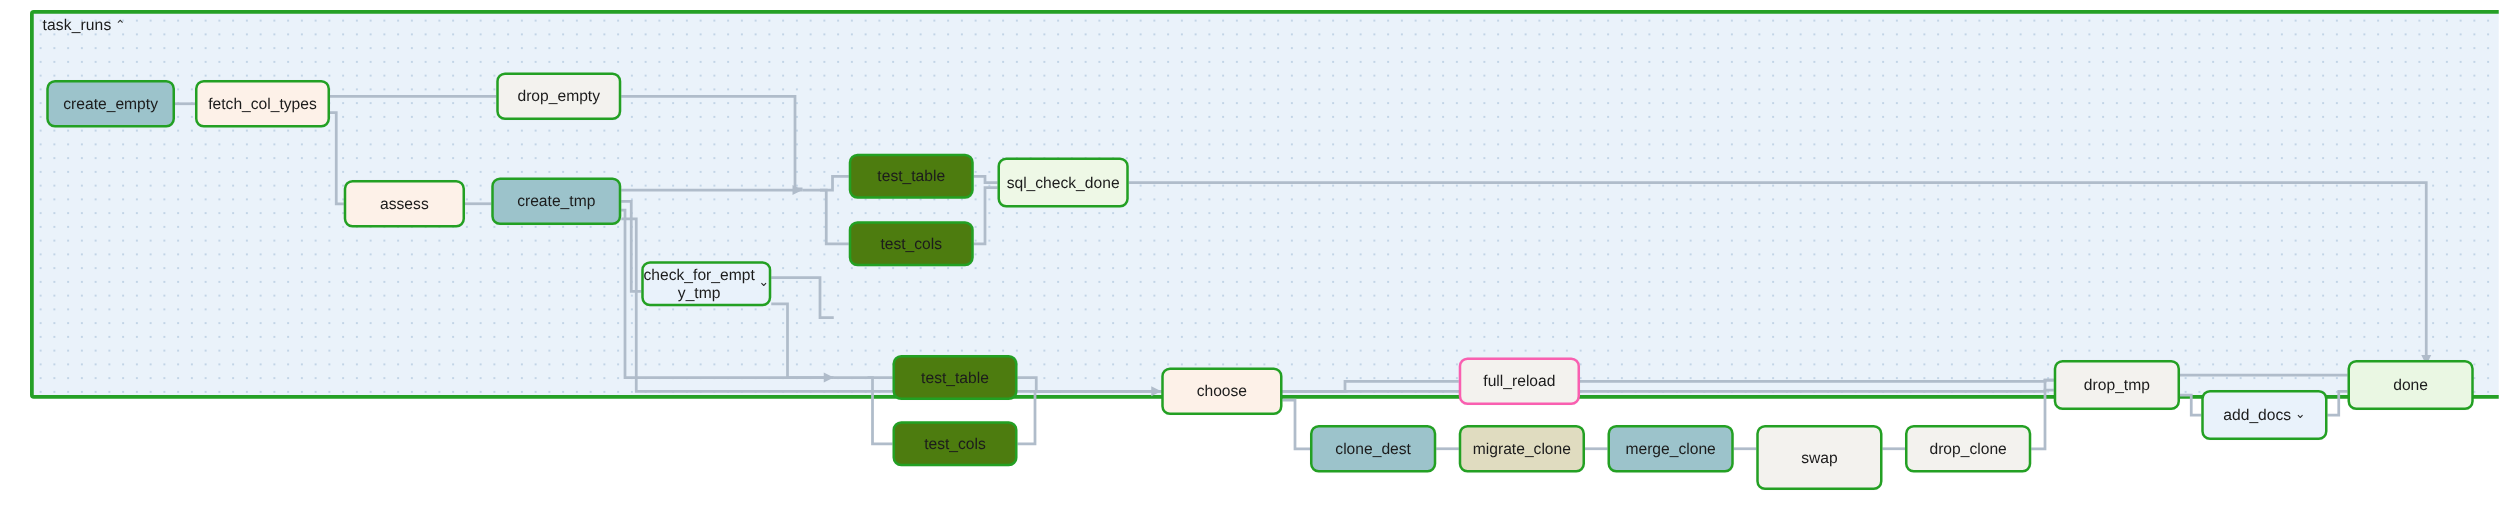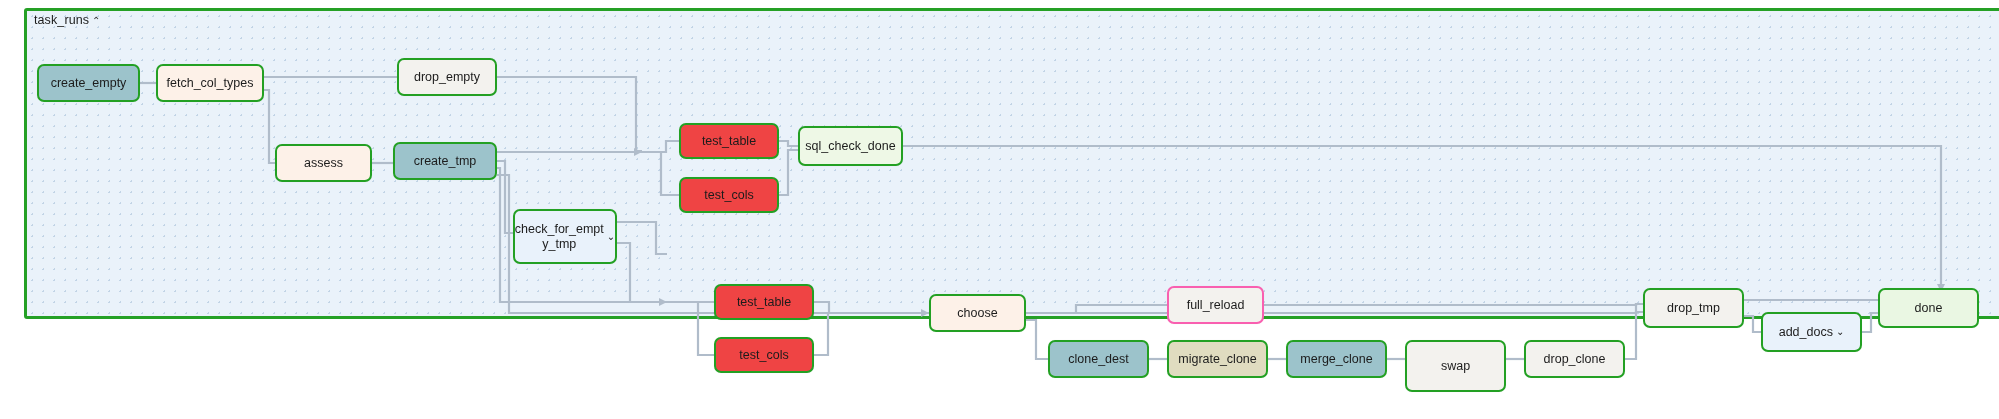--- a/index.html
+++ b/index.html
@@ -76,21 +76,21 @@
     display:inline-block;
     margin-left:3px;
     font-size:10px;
     line-height:1;
     vertical-align:middle;
   }
 
   
   .f-teal   {background:#9cc3cb;}
   .f-peach  {background:#fdf1e8;}
-  .f-white  {background:#ef4444;}
+  .f-white  {background:#4d7c0f;}
   .f-mint   {background:#eef8e6;}
   .f-cream  {background:#f3f2ee;}
   .f-blue   {background:#e9f2fb;}
   .f-khaki  {background:#e0dcc0;}
   .f-lgreen {background:#eaf7e3;}
   .b-pink   {border-color:#f95fb0;}
 
   
   #edges{
     position:absolute;
@@ -189,21 +189,21 @@
       </div>
       <div class="node f-cream" style="left: 381px; top: 58px; width: 100px; height: 38px;">
         <span class="lbl">drop_empty</span>
       </div>
       <div class="node f-peach" style="left: 259px; top: 144px; width: 97px; height: 38px;">
         <span class="lbl">assess</span>
       </div>
       <div class="node f-teal" style="left: 377px; top: 142px; width: 104px; height: 38px;">
         <span class="lbl">create_tmp</span>
       </div>
-      <div class="node f-blue" style="left: 497px; top: 209px; width: 104px; height: 55px;">
+      <div class="node f-blue" style="left: 497px; top: 209px; width: 104px; height: 36px;">
         <span class="lbl">check_for_empt y_tmp</span>
         <span class="chev">⌄</span>
       </div>
       <div class="node f-white" style="left: 663px; top: 123px; width: 100px; height: 36px;">
         <span class="lbl">test_table</span>
       </div>
       <div class="node f-white" style="left: 663px; top: 177px; width: 100px; height: 36px;">
         <span class="lbl">test_cols</span>
       </div>
       <div class="node f-mint" style="left: 782px; top: 126px; width: 105px; height: 40px; align-items: center;">

